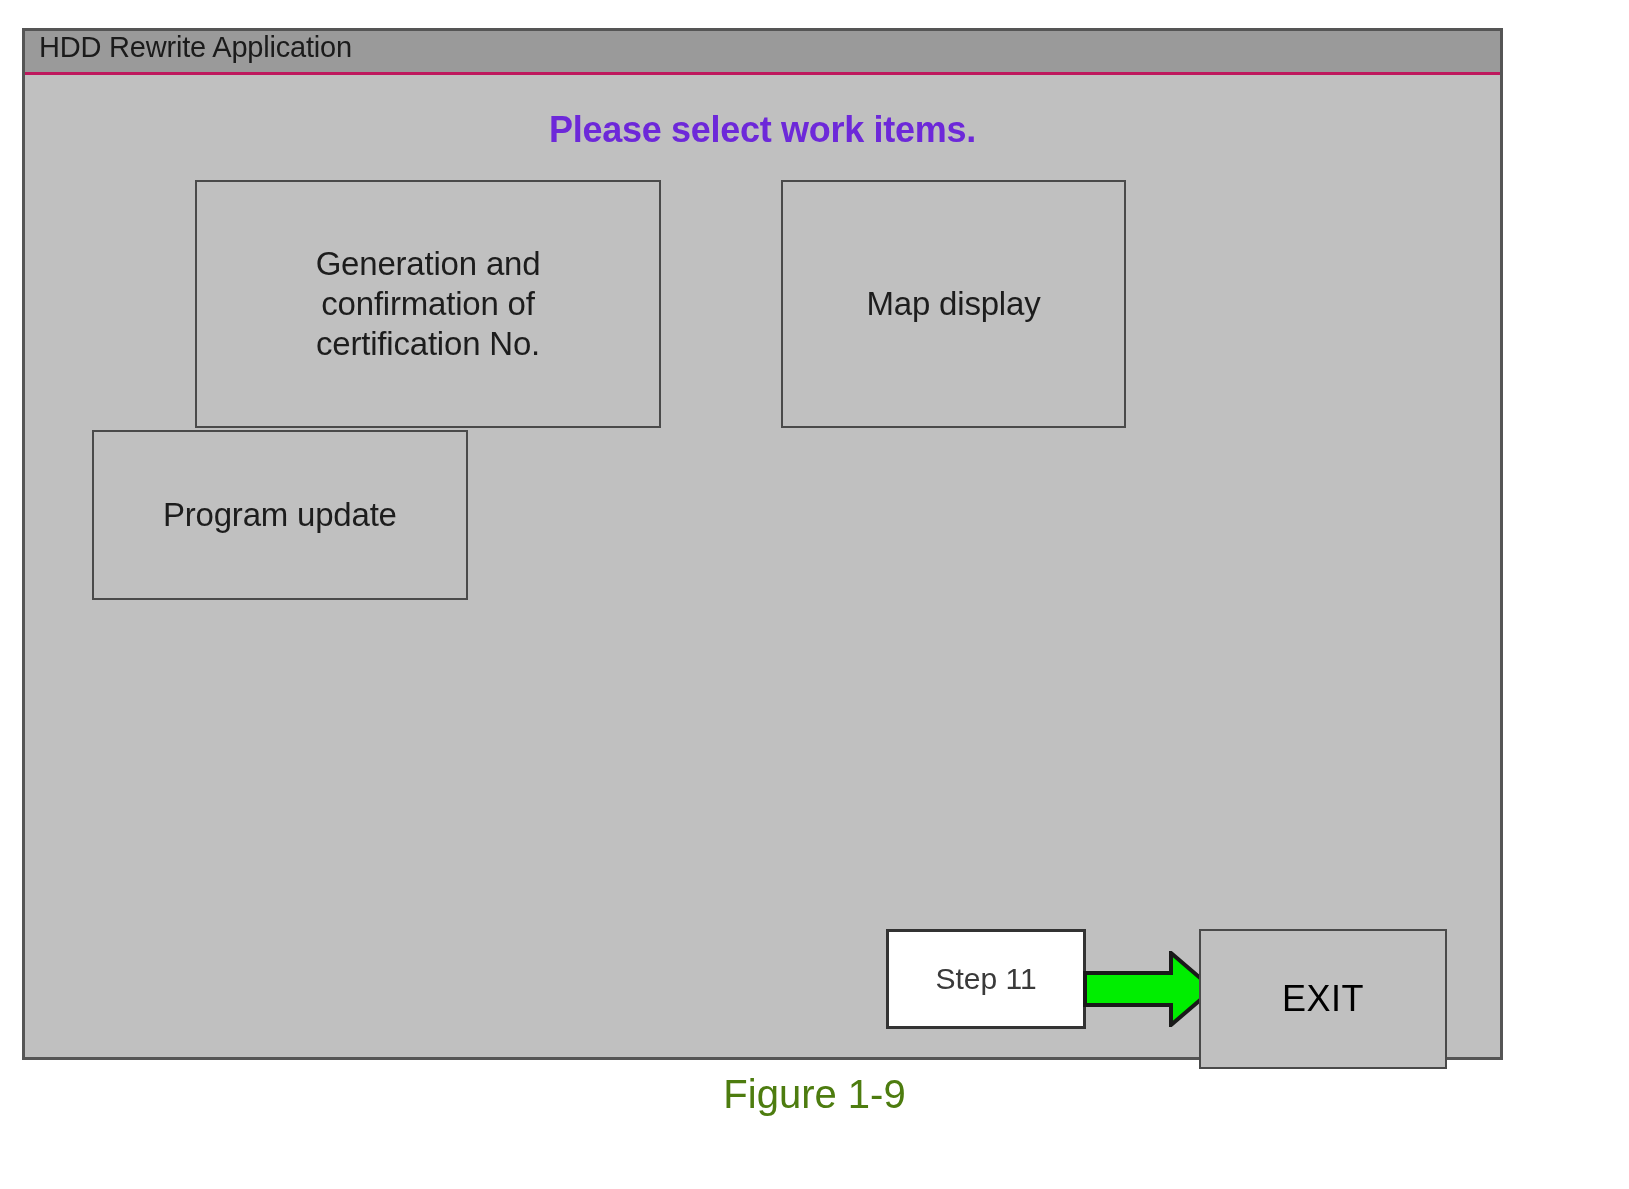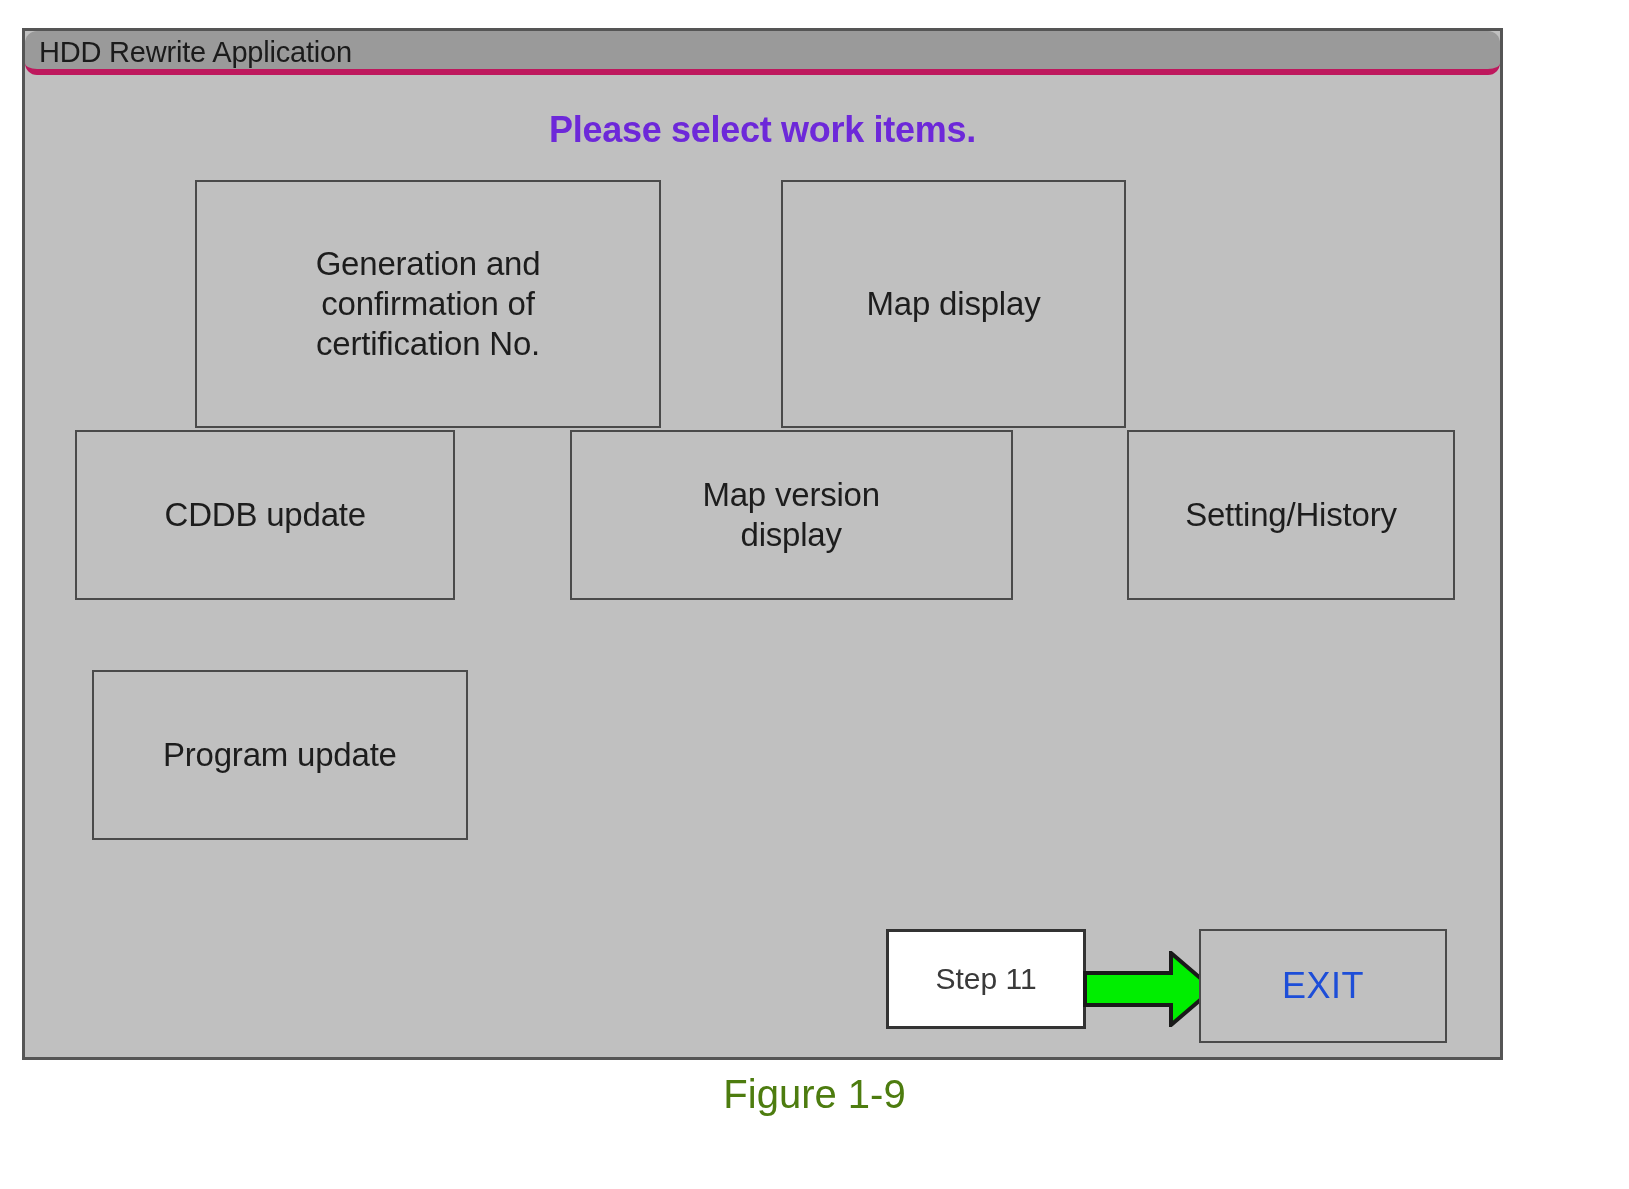--- a/index.html
+++ b/index.html
@@ -26,26 +26,25 @@
     box-sizing: border-box;
     background: #c0c0c0;
     display: flex;
     flex-direction: column;
   }
 
   #title-bar {
     height: 44px;
     flex: 0 0 44px;
     background: #9a9a9a;
-    border-bottom: 6px solid #be185d;
-    display: flex;
-    align-items: flex-end;
+    border-bottom: 3px solid #be185d;
+    display: flex;
+    align-items: flex-start;
     padding-left: 14px;
     box-sizing: border-box;
-    border-radius: 12px;
   }
   #title-bar .title-text {
     font-size: 29px;
     color: #1b1b1b;
     letter-spacing: -0.2px;
     white-space: nowrap;
   }
 
   #window-body {
     flex: 1 1 auto;
@@ -131,29 +130,29 @@
     top: 876px;
     width: 132px;
     height: 76px;
   }
 
   #exit-button {
     position: absolute;
     left: 1174px;
     top: 854px;
     width: 248px;
-    height: 114px;
+    height: 140px;
     background: #c0c0c0;
     border: 2px solid #4a4a4a;
     box-sizing: border-box;
     display: flex;
     align-items: center;
     justify-content: center;
     font-size: 36px;
-    color: #1d4ed8;
+    color: #000000;
     letter-spacing: 0.5px;
   }
 
   
   #figure-caption {
     position: absolute;
     left: 0;
     right: 0;
     top: 1072px;
     text-align: center;
@@ -186,40 +185,20 @@
           </div>
         </div>
         <div class="cell col-gap2"></div>
         <div class="cell col-c">
           <div class="work-btn tall">
             <span class="label">Map display</span>
           </div>
         </div>
       </div>
 
-      <div class="grid-row row-2">
-        <div class="cell col-a">
-          <div class="work-btn mid">
-            <span class="label">CDDB update</span>
-          </div>
-        </div>
-        <div class="cell col-gap1"></div>
-        <div class="cell col-b">
-          <div class="work-btn mid">
-            <span class="label">Map version
-display</span>
-          </div>
-        </div>
-        <div class="cell col-gap2"></div>
-        <div class="cell col-c">
-          <div class="work-btn mid">
-            <span class="label">Setting/History</span>
-          </div>
-        </div>
-      </div>
 
       <div class="grid-row row-3">
         <div class="cell col-a">
           <div class="work-btn mid">
             <span class="label">Program update</span>
           </div>
         </div>
         <div class="cell col-gap1"></div>
         <div class="cell col-b"></div>
         <div class="cell col-gap2"></div>

